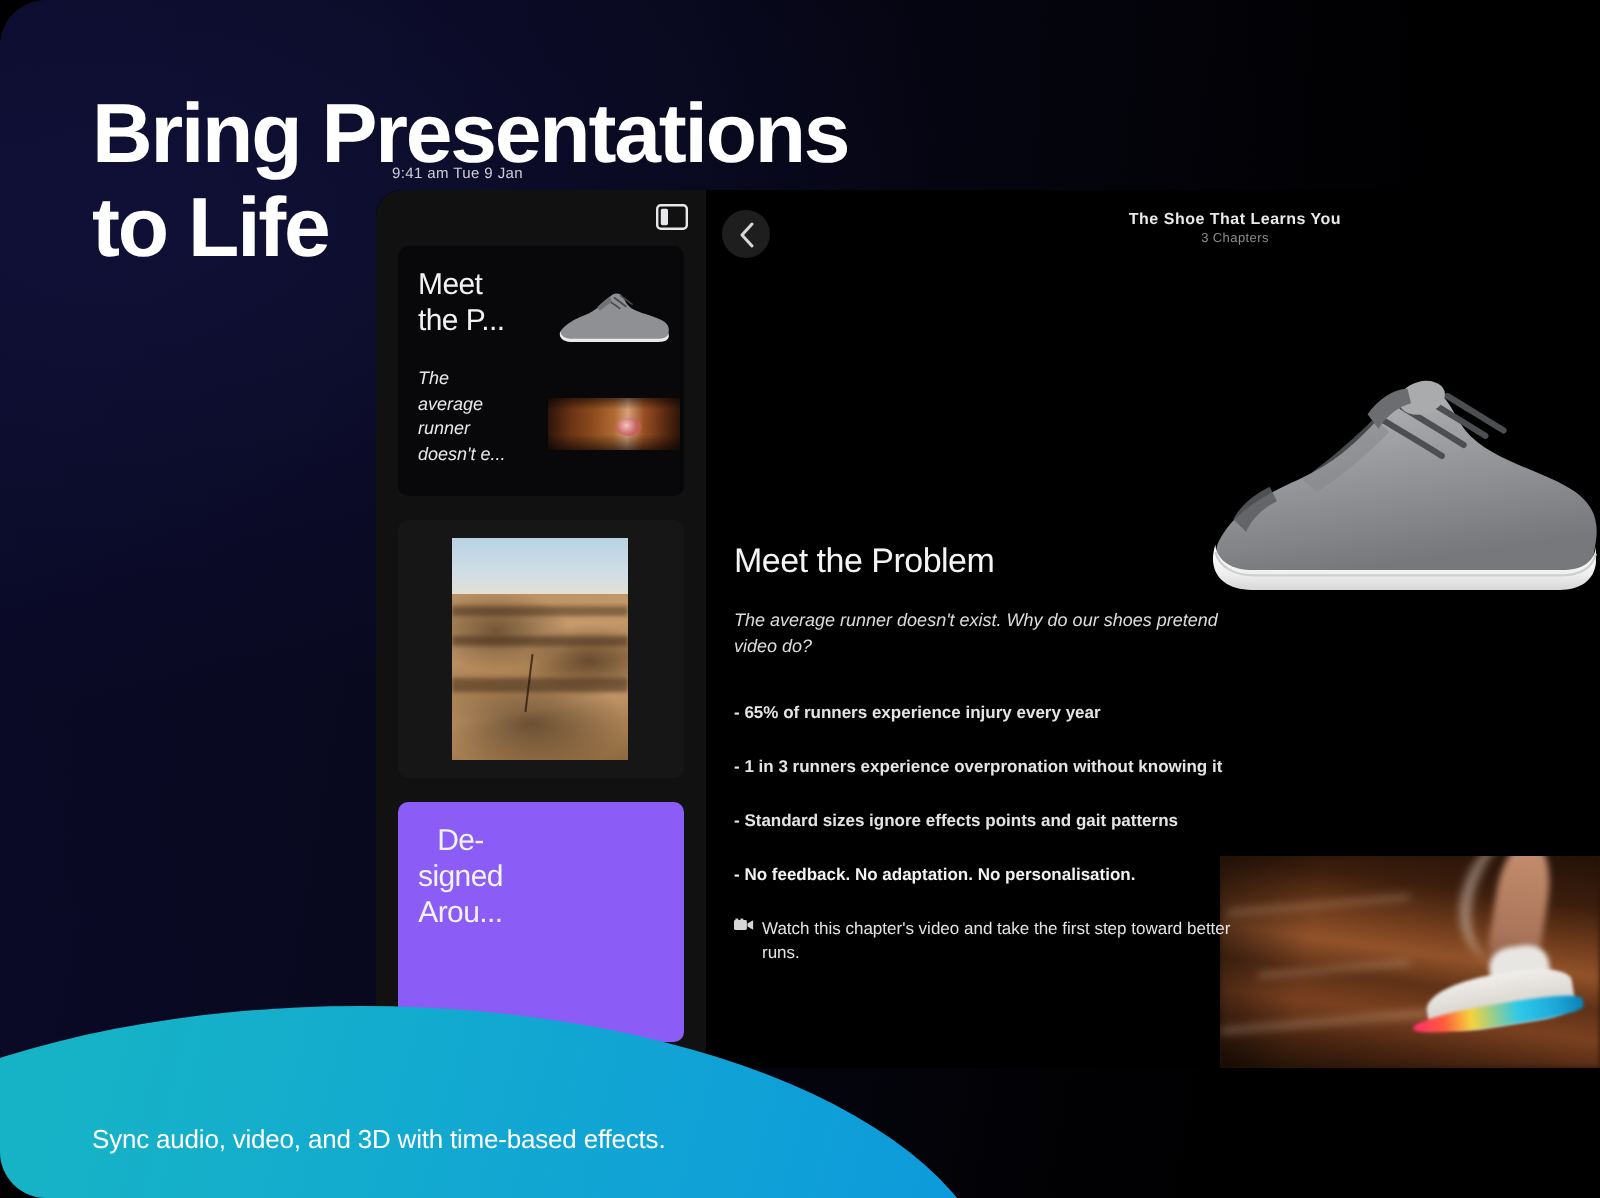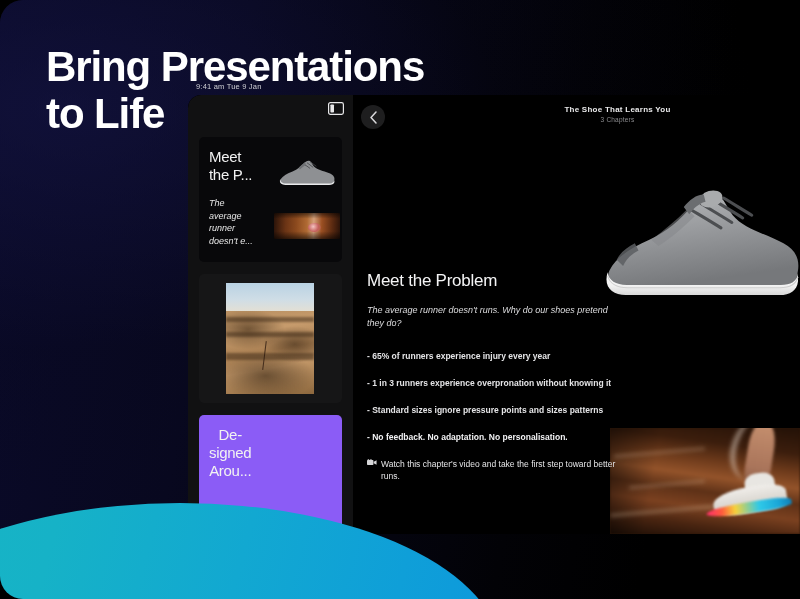--- a/index.html
+++ b/index.html
@@ -66,21 +66,21 @@
     display:flex;
   }
 
   
   .sidebar {
     position:relative;
     width:165px;
     flex:0 0 165px;
     background:#111112;
     border-radius:13px 0 0 0;
-    padding:42px 11px 0 11px;
+    padding:28px 11px 0 11px;
   }
   .sidebar-toggle {
     position:absolute;
     right:9px; top:7px;
     width:16px; height:13px;
     cursor:pointer;
   }
   .sidebar-toggle svg { display:block; }
 
   .thumb {
@@ -457,25 +457,25 @@
             <ellipse cx="126" cy="33" rx="13" ry="9" fill="#a9abad" transform="rotate(-16 126 33)"></ellipse>
             <path d="M96 42 C102 34 110 28 118 28 L120 36 C112 38 106 44 102 50 Z" fill="#6b6d70"></path>
             <path d="M22 100 C26 92 34 86 42 82 L46 90 C38 94 32 100 29 107 Z" fill="#5c5e61" opacity=".85"></path>
             <path d="M12 114 C13 123 21 128 33 128 L203 128 C214 128 221 124 222 115 L222 124 C221 134 213 139 202 139 L32 139 C17 139 7 130 12 114 Z" fill="url(#sole)"></path>
             <path d="M12 118 C14 126 22 131 34 131 L202 131 C213 131 220 127 222 119" stroke="#cfcfcf" stroke-width="1.2" fill="none"></path>
           </svg>
         </div>
 
         <div class="slide-body">
           <div class="slide-h1">Meet the Problem</div>
-          <div class="slide-lede">The average runner doesn't runs. Why do our shoes pretend they do?</div>
+          <div class="slide-lede">The average runner doesn't exist. Why do our shoes pretend video do?</div>
 
           <div class="bullet">- 65% of runners experience injury every year</div>
           <div class="bullet">- 1 in 3 runners experience overpronation without knowing it</div>
-          <div class="bullet">- Standard sizes ignore pressure points and sizes patterns</div>
+          <div class="bullet">- Standard sizes ignore effects points and gait patterns</div>
           <div class="bullet strong">- No feedback. No adaptation. No personalisation.</div>
 
           <div class="video-note">
             <span class="video-icon">
               <svg width="10" height="7" viewBox="0 0 14 9">
                 <rect x="0" y="1" width="9" height="7" rx="1" fill="#d6d6d8"></rect>
                 <path d="M9.4 3.4 L13.4 1.2 L13.4 7.8 L9.4 5.6 Z" fill="#d6d6d8"></path>
                 <rect x="1" y="0" width="2" height="1.4" fill="#d6d6d8"></rect>
                 <rect x="4.5" y="0" width="2" height="1.4" fill="#d6d6d8"></rect>
               </svg>
@@ -494,14 +494,15 @@
           <div class="sock"></div>
           <div class="shoe-body"></div>
           <div class="shoe-sole"></div>
         </div>
 
       </div>
     </div>
   </div>
 
   <div class="blue-ellipse"></div>
+  <div class="caption">Sync audio, video, and 3D with time-based effects.</div>
 
 </div>
 
 </body></html>

